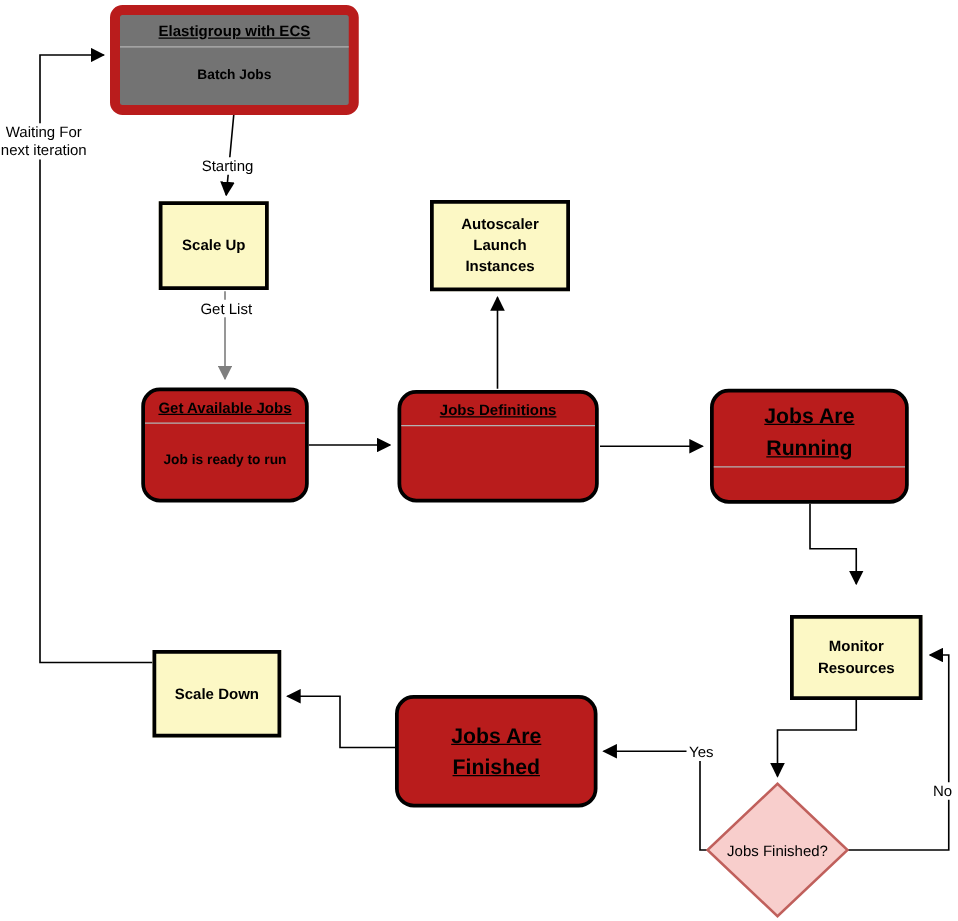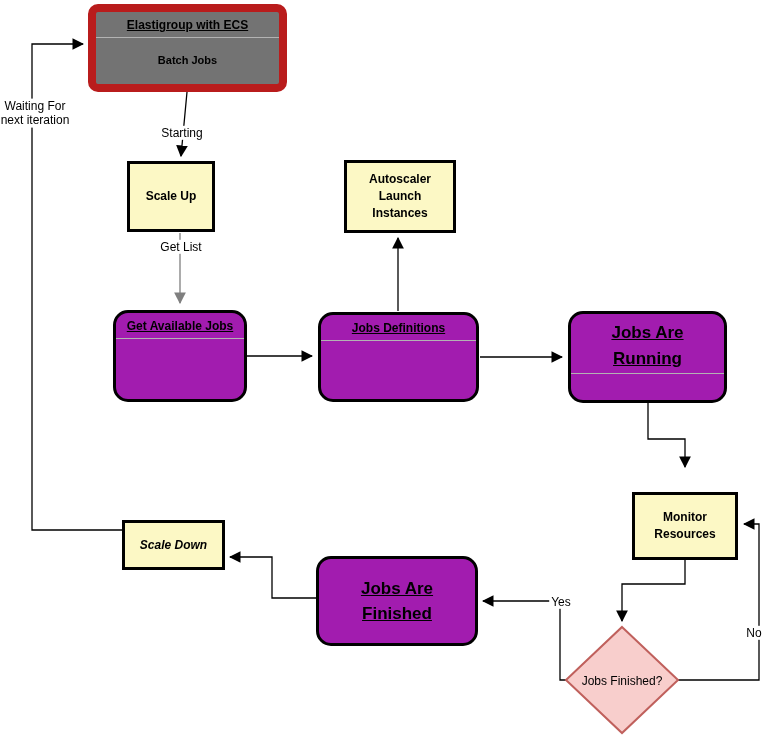--- a/index.html
+++ b/index.html
@@ -4,21 +4,21 @@
 <style>
   html,body { margin:0; padding:0; background:#fff; }
   #canvas {
     position:relative; width:766px; height:737px; background:#ffffff;
     font-family:"Liberation Sans", sans-serif; overflow:hidden; color:#000;
   }
   #edges { position:absolute; left:0; top:0; width:766px; height:737px; }
 
   .node { position:absolute; box-sizing:border-box; }
   .yellow { background:#FCF8C5; border:3px solid #000; }
-  .green  { background:#a21caf; border:3px solid #000; border-radius:15px; }
+  .green  { background:#b91c1c; border:3px solid #000; border-radius:15px; }
   .blue   { background:#737373; border:8px solid #b91c1c; border-radius:10px; }
 
   .simple {
     display:flex; align-items:center; justify-content:center;
     font-weight:bold; font-size:12px; text-align:center;
     white-space:pre-line; line-height:1.4;
   }
   .titled { display:flex; flex-direction:column; text-align:center; }
   .titled .ttl {
     font-weight:bold; font-size:12px; text-decoration:underline;
@@ -77,39 +77,40 @@
   </div>
 
   <div class="node yellow simple" style="left:127px; top:161px; width:88px; height:71px;">Scale Up</div>
 
   <div class="node yellow simple" style="left:344px; top:160px; width:112px; height:73px;">Autoscaler
 Launch
 Instances</div>
 
   <div class="node green titled" style="left:113px; top:310px; width:134px; height:92px;">
     <div class="ttl">Get Available Jobs</div>
+    <div class="bdy">Job is ready to run</div>
   </div>
 
   <div class="node green titled" style="left:318px; top:312px; width:161px; height:90px;">
     <div class="ttl">Jobs Definitions</div>
   </div>
 
   <div class="node green titled" style="left:568px; top:311px; width:159px; height:92px;">
     <div class="ttl bigtxt" style="padding:6px 4px 2px;">Jobs Are
 Running</div>
     <div class="bdy"></div>
   </div>
 
   <div class="node yellow simple" style="left:632px; top:473px; width:106px; height:68px;margin-top:19px;">Monitor
 Resources</div>
 
   <div class="node green simple bigtxt underlined" style="left:316px; top:556px; width:162px; height:90px; font-size:17px;">Jobs Are
 Finished</div>
 
-  <div class="node yellow simple" style="left:122px; top:520px; width:103px; height:50px;font-style:italic;">Scale Down</div>
+  <div class="node yellow simple" style="left:122px; top:520px; width:103px; height:70px;">Scale Down</div>
 
   <div class="dlabel" style="left:622px; top:681px;text-align:center;">Jobs Finished?</div>
 
   <div class="elabel" style="left:182px; top:133px;">Starting</div>
   <div class="elabel" style="left:181px; top:247px;">Get List</div>
   <div class="elabel" style="left:561px; top:602px;">Yes</div>
   <div class="elabel" style="left:754px; top:633px;">No</div>
   <div class="elabel" style="left:35px; top:113px;">Waiting For
 next iteration</div>
 

